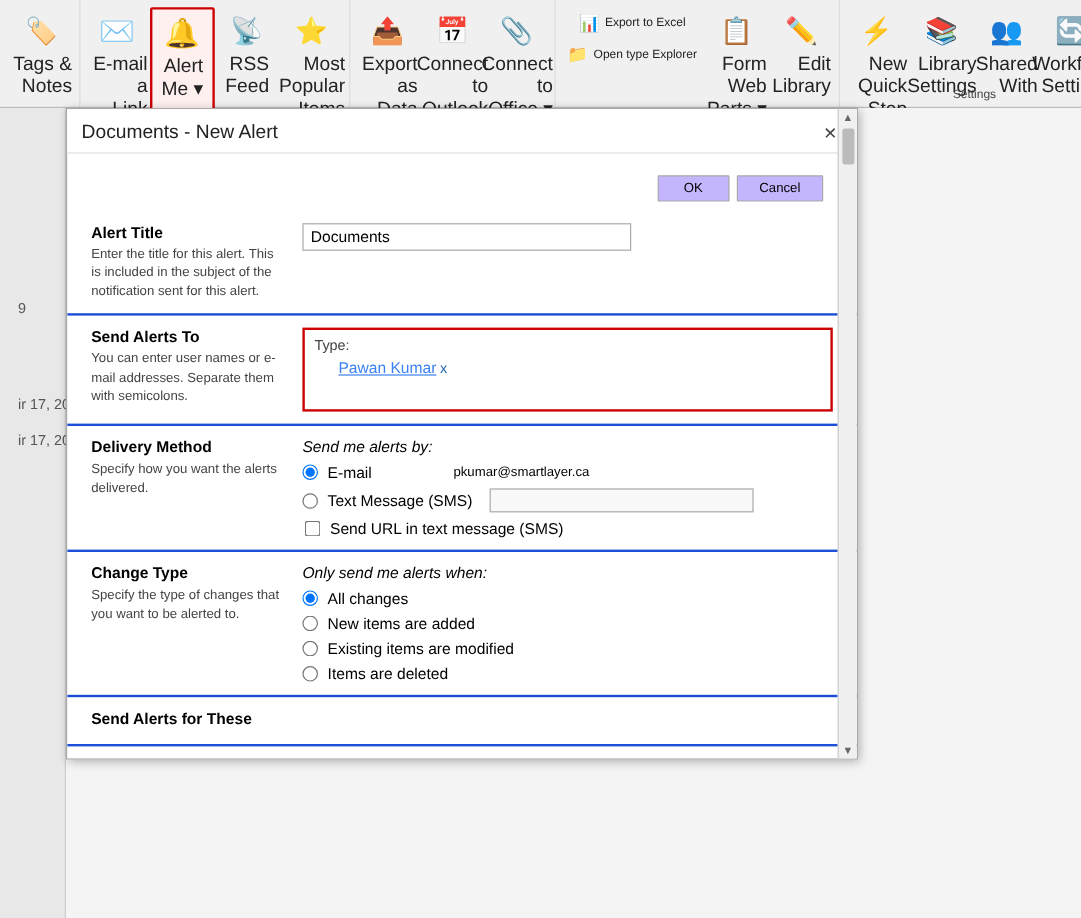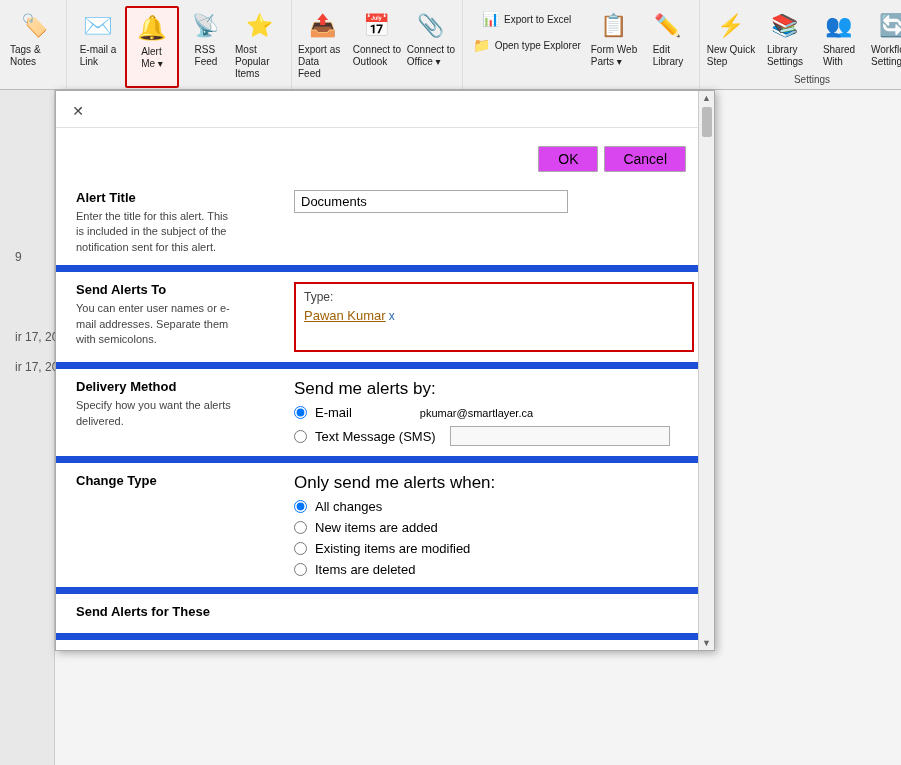--- a/index.html
+++ b/index.html
@@ -56,25 +56,25 @@
     .ribbon-btn .rb-icon {
       width: 32px;
       height: 32px;
       margin-bottom: 2px;
       display: flex;
       align-items: center;
       justify-content: center;
       font-size: 22px;
     }
     .ribbon-btn .rb-label {
-      font-size: 10px;
+      font-size: 16px;
       line-height: 1.2;
       color: #222;
       white-space: normal;
-      text-align: left;
+      text-align: right;
     }
     .ribbon-btn-small {
       display: flex;
       flex-direction: column;
       align-items: center;
       justify-content: center;
       width: 50px;
       padding: 2px;
       cursor: pointer;
       border-radius: 2px;
@@ -174,33 +174,32 @@
     
     .action-row {
       display: flex;
       justify-content: flex-end;
       padding: 8px 28px 8px 0;
       gap: 6px;
     }
     .btn-dialog {
       padding: 4px 18px;
       border: 1px solid #aaa;
-      background: #d946ef;
-      cursor: pointer;
-      font-size: 14px;
+      background: #c4b5fd;
+      cursor: pointer;
+      font-size: 11px;
       border-radius: 1px;
       min-width: 60px;
     }
 
     
     .form-section {
       display: flex;
       padding: 10px 20px;
-      border-bottom: 7px solid #1d4ed8;
-      gap: 42px;
+      border-bottom: 2px solid #1d4ed8;
     }
     .form-section-label {
       width: 160px;
       min-width: 160px;
     }
     .form-section-label h3 {
       font-size: 13px;
       font-weight: bold;
       color: #000;
       margin-bottom: 4px;
@@ -236,44 +235,45 @@
       color: #444;
       margin-bottom: 4px;
     }
     .user-tag {
       display: inline-flex;
       align-items: center;
       gap: 3px;
       font-size: 13px;
     }
     .user-tag-name {
-      color: #a16207;
+      color: #3b82f6;
       text-decoration: underline;
       cursor: pointer;
+      margin-left: 20px;
     }
     .user-tag-x {
       color: #2b6cb0;
       cursor: pointer;
       font-size: 12px;
     }
 
     
     .radio-group { display: flex; flex-direction: column; gap: 6px; }
     .radio-row { display: flex; align-items: center; gap: 8px; font-size: 13px; }
     .radio-row input[type=radio] { margin: 0; }
     .radio-row input[type=checkbox] { margin: 0; }
     .email-field {
       border: 1px solid #aaa;
       padding: 2px 6px;
       font-size: 12px;
       background: #f8f8f8;
       width: 220px;
     }
 
-    .delivery-label { font-size: 17px; margin-bottom: 6px; }
+    .delivery-label { font-size: 13px; margin-bottom: 6px; font-style: italic; }
     .icon-tags { color: #558020; }
   </style>
 </head>
 <body>
 
 <div class="ribbon">
 
   <div class="ribbon-group" style="padding-bottom:20px;">
     <div class="ribbon-btn">
       <div class="rb-icon icon-tags">🏷️</div>
@@ -368,20 +368,21 @@
   <div class="bg-link">ocumen</div>
   <div class="bg-numbers" style="top:160px;">9</div>
   <div class="bg-numbers" style="top:200px;margin-left:40px;">29</div>
   <div class="bg-numbers" style="top:240px;">ir 17, 20</div>
   <div class="bg-numbers" style="top:270px;">ir 17, 20</div>
 </div>
 
 <div class="modal">
 
   <div class="modal-titlebar">
+    <span class="modal-title">Documents - New Alert</span>
     <button class="modal-close">✕</button>
   </div>
 
   <div class="modal-body">
 
     <div class="action-row">
       <button class="btn-dialog">OK</button>
       <button class="btn-dialog">Cancel</button>
     </div>
 
@@ -422,27 +423,32 @@
           <div class="radio-row">
             <input type="radio" name="delivery" id="email-radio" checked="" style="">
             <label for="email-radio">E-mail</label>
             <span style="margin-left:60px; font-size:11px;">pkumar@smartlayer.ca</span>
           </div>
           <div class="radio-row">
             <input type="radio" name="delivery" id="sms-radio" style="">
             <label for="sms-radio">Text Message (SMS)</label>
             <input type="text" class="email-field" style="margin-left: 6px;">
           </div>
+          <div class="radio-row" style="padding-left:2px;">
+            <input type="checkbox" id="url-sms" style="">
+            <label for="url-sms">Send URL in text message (SMS)</label>
+          </div>
         </div>
       </div>
     </div>
 
     <div class="form-section">
       <div class="form-section-label">
         <h3>Change Type</h3>
+        <p>Specify the type of changes that you want to be alerted to.</p>
       </div>
       <div class="form-section-content">
         <div class="delivery-label">Only send me alerts when:</div>
         <div class="radio-group">
           <div class="radio-row">
             <input type="radio" name="change" id="all-changes" checked="" style="">
             <label for="all-changes">All changes</label>
           </div>
           <div class="radio-row">
             <input type="radio" name="change" id="new-items" style="">

